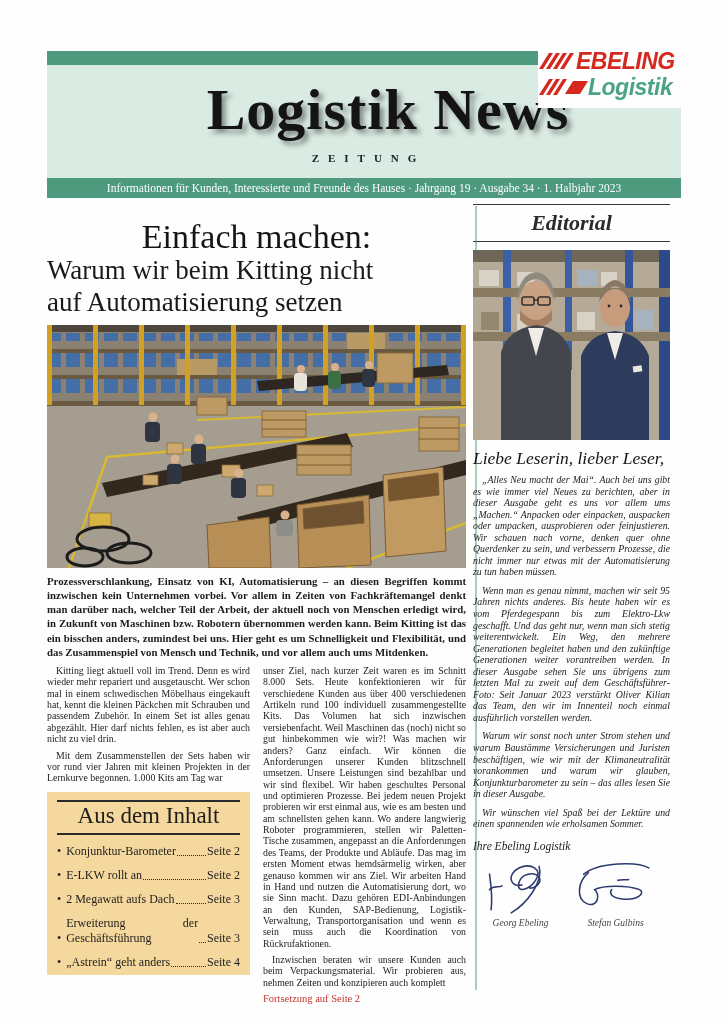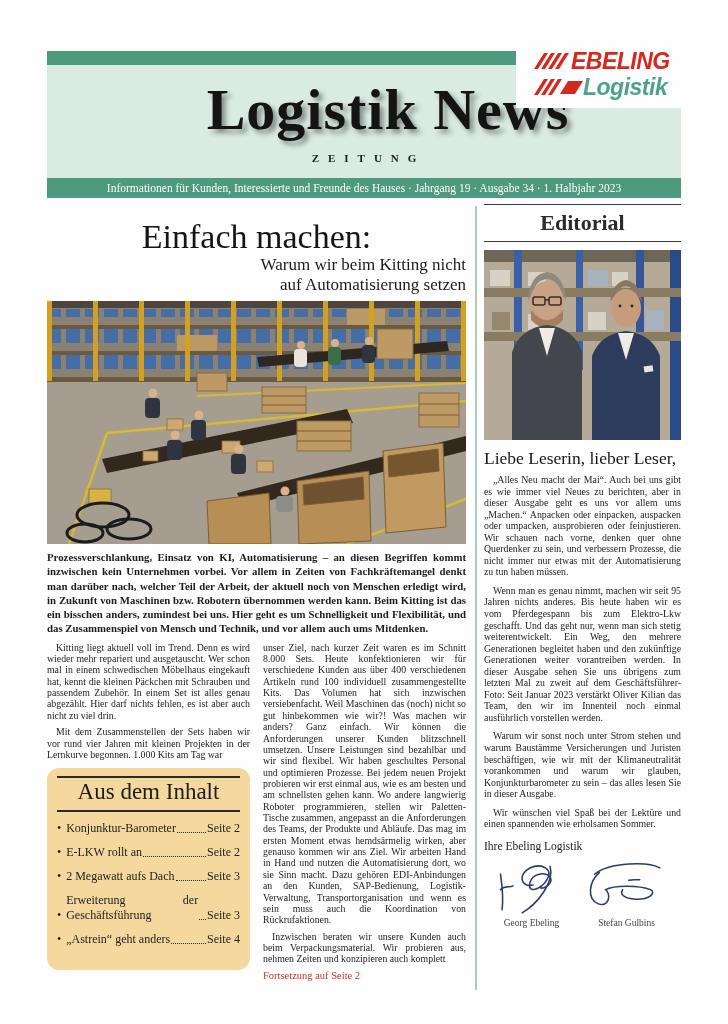--- a/index.html
+++ b/index.html
@@ -12,58 +12,58 @@
   .masthead  { position:absolute; left:47px; top:65px; width:634px; height:113px; background:#d9ebe2; }
   .np-title  { position:absolute; left:47px; top:76px; width:634px; text-align:center;
                font-size:58px; font-weight:bold; color:#141414; letter-spacing:1px;
                text-shadow:4px 4px 5px rgba(50,50,50,.5);padding-left:48px; }
   .np-sub    { position:absolute; left:47px; top:152px; width:634px; text-align:center;
                font-size:11px; font-weight:bold; letter-spacing:9px; padding-left:9px; color:#1c1c1c; }
   .info-strip{ position:absolute; left:47px; top:178px; width:634px; height:20px; background:#4d9a7e;
                color:#fff; font-size:11.5px; line-height:20px; text-align:center; }
 
   
-  .logo-box  { position:absolute; left:516px; top:40px; width:178px; height:68px; background:#fefefe;
-               display:flex; flex-direction:column; justify-content:center; padding-left:23px; }
+  .logo-box  { position:absolute; left:538px; top:40px; width:178px; height:68px; background:#fefefe;
+               display:flex; flex-direction:column; justify-content:center; padding-left:6px; }
   .logo-row  { display:flex; align-items:center; height:26px; }
   .stripes   { display:flex; margin-right:4px; }
   .stripe    { width:4px; height:16px; background:#d5281e; margin-right:3px; transform:skewX(-32deg); }
   .lblock    { width:15px; height:13px; background:#d5281e; margin:0 4px 0 0; transform:skewX(-32deg); }
   .lg1       { font-family:"Liberation Sans", sans-serif; font-style:italic; font-weight:bold;
                font-size:23px; color:#d5281e; letter-spacing:-.5px; }
   .lg2       { font-family:"Liberation Sans", sans-serif; font-style:italic; font-weight:bold;
                font-size:23px; color:#4da387; letter-spacing:-.5px; }
 
   
   .article   { position:absolute; left:47px; top:218px; width:419px; }
   .headline  { font-size:34px; font-weight:normal; text-align:center; color:#151515; line-height:1.1; }
-  .subhead   { font-size:17px; font-weight:normal; text-align:right; color:#1a1a1a; line-height:1.17; }
+  .subhead   { font-size:27px; font-weight:normal; text-align:left; color:#1a1a1a; line-height:1.17; }
   .photo-main{ display:block; width:419px; height:243px; margin-top:6px; }
   .lead      { margin-top:6px; font-weight:bold; font-size:10.8px; line-height:1.32;
                text-align:justify; color:#1c1c1c; hyphens:auto; }
   .cols      { display:flex; gap:13px; margin-top:6px; }
   .col       { width:203px; font-size:9.8px; line-height:1.16; text-align:justify; hyphens:auto; }
   .col p     { text-indent:9px; margin-bottom:5px; }
   .crosshead { border-top:1.3px solid #c5342c; border-bottom:1.3px solid #c5342c; color:#c5342c;
                text-align:center; font-size:14.5px; font-weight:bold; padding:5px 0; margin:4px 0 7px; }
   .contin    { color:#c5342c; font-size:10.5px; margin-top:3px; }
 
   
-  .toc       { margin-top:8px; background:#f5d89d; padding:8px 10px 23px;border-radius:12px; }
+  .toc       { margin-top:8px; background:#f5d89d; padding:8px 10px 5px; }
   .toc-title { font-size:23px; text-align:center; color:#1d1d1d; border-top:2px solid #2a2a2a;
                border-bottom:2px solid #2a2a2a; padding:1px 0 4px; }
   .toc-item  { display:flex; align-items:flex-end; font-size:12px; line-height:1.25; margin-top:9px; color:#1d1d1d; }
   .toc-bul   { margin-right:5px; }
   .toc-lab   { max-width:132px; }
   .toc-lead  { flex:1; border-bottom:1.6px dotted #2b2b2b; margin:0 1px 3px; min-width:6px; }
   .toc-page  { white-space:nowrap; }
 
   
   .v-div     { position:absolute; left:475px; top:206px; width:2px; height:784px; background:#a9cdbc; }
-  .editorial { position:absolute; left:484px; top:204px; width:197px; }
+  .editorial { position:absolute; left:473px; top:204px; width:197px;font-style:italic; }
   .ed-head   { border-top:1.5px solid #3a3a3a; border-bottom:1.5px solid #3a3a3a; text-align:center;
                font-size:22px; font-weight:bold; color:#2b2b2b; padding:5px 0; }
   .ed-photo  { display:block; width:197px; height:190px; margin-top:8px; }
   .ed-salut  { font-size:17.5px; color:#161616; margin-top:8px; white-space:nowrap; }
   .ed-body   { margin-top:5px; }
   .ed-body p { font-size:9.8px; line-height:1.18; text-align:justify; text-indent:9px;
                margin-bottom:7px; hyphens:auto; }
   .ed-close  { font-size:11.5px; margin-top:10px; }
   .sigs      { display:flex; margin-top:2px; }
   .sig       { width:95px; height:62px; }

